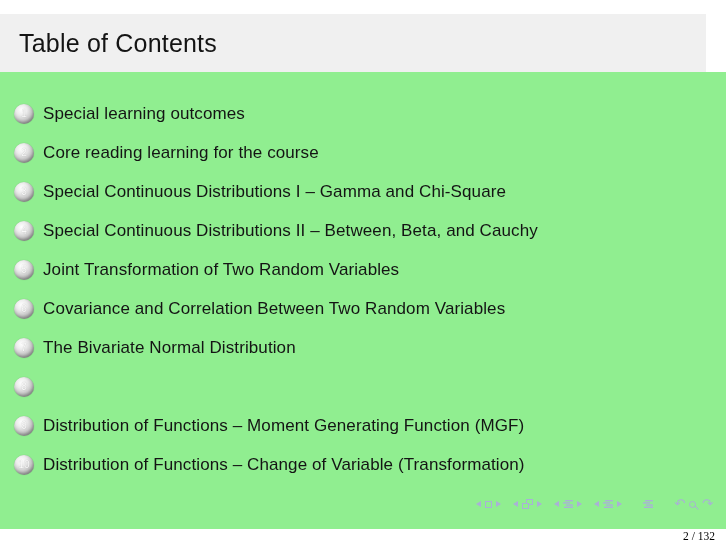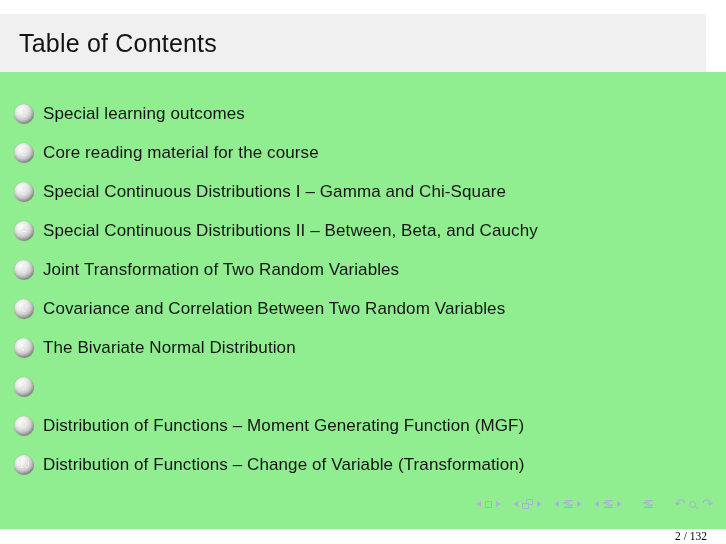--- a/index.html
+++ b/index.html
@@ -79,21 +79,21 @@
   .mag{position:relative;width:7px;height:7px;border:1.3px solid var(--nav-symbol);border-radius:50%;margin-right:2px;}
   .mag::after{content:"";position:absolute;width:4.5px;height:1.4px;background:var(--nav-symbol);transform:rotate(45deg);right:-3.5px;bottom:-1.5px;}
   
   .footer{
     position:absolute;left:0;bottom:0;width:726px;height:15px;
     background:var(--page-bg);
     display:flex;align-items:center;justify-content:flex-end;
   }
   .page-num{
     font-family:"Liberation Serif","DejaVu Serif",serif;
-    font-size:11.5px;color:#000;padding-right:19px;line-height:15px;
+    font-size:11.5px;color:#000;padding-right:11px;line-height:15px;
   }
 </style>
 </head>
 <body>
 
 <div class="slide">
 
   <div class="title-bar">
     <h1>Table of Contents</h1>
   </div>
@@ -104,21 +104,21 @@
       <div class="toc-item">
         <span class="ball">
             <span class="ball-num">1</span>
           </span>
         <span class="toc-label">Special learning outcomes</span>
       </div>
       <div class="toc-item">
         <span class="ball">
             <span class="ball-num">2</span>
           </span>
-        <span class="toc-label">Core reading material for the course</span>
+        <span class="toc-label">Core reading learning for the course</span>
       </div>
       <div class="toc-item">
         <span class="ball">
             <span class="ball-num">3</span>
           </span>
         <span class="toc-label">Special Continuous Distributions I – Gamma and Chi-Square</span>
       </div>
       <div class="toc-item">
         <span class="ball">
             <span class="ball-num">4</span>

